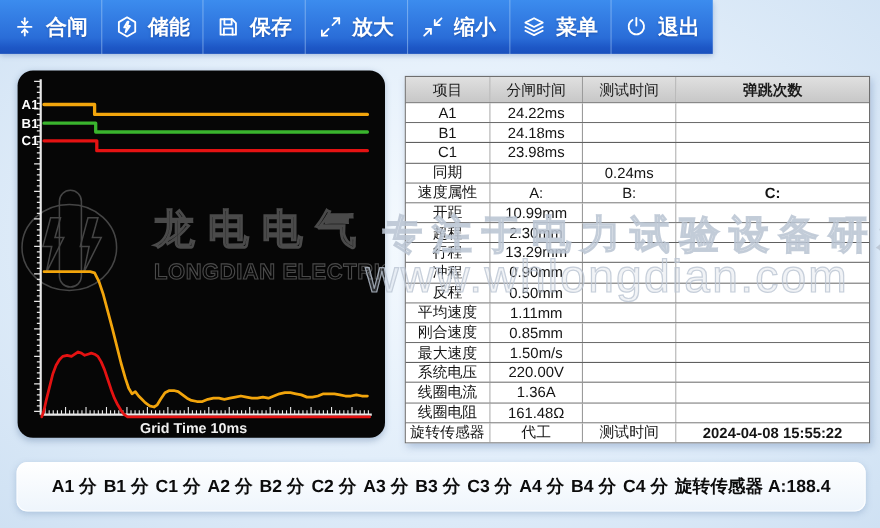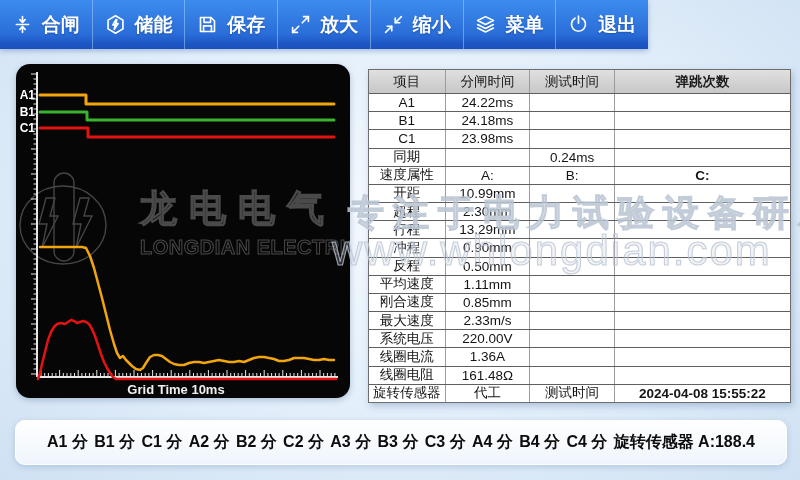--- a/index.html
+++ b/index.html
@@ -398,21 +398,21 @@
         <div class="t-cell c3"></div>
       </div>
       <div class="t-row">
         <div class="t-cell c0">刚合速度</div>
         <div class="t-cell c1">0.85mm</div>
         <div class="t-cell c2"></div>
         <div class="t-cell c3"></div>
       </div>
       <div class="t-row">
         <div class="t-cell c0">最大速度</div>
-        <div class="t-cell c1">2.33m/s</div>
+        <div class="t-cell c1">1.50m/s</div>
         <div class="t-cell c2"></div>
         <div class="t-cell c3"></div>
       </div>
       <div class="t-row">
         <div class="t-cell c0">系统电压</div>
         <div class="t-cell c1">220.00V</div>
         <div class="t-cell c2"></div>
         <div class="t-cell c3"></div>
       </div>
       <div class="t-row">

